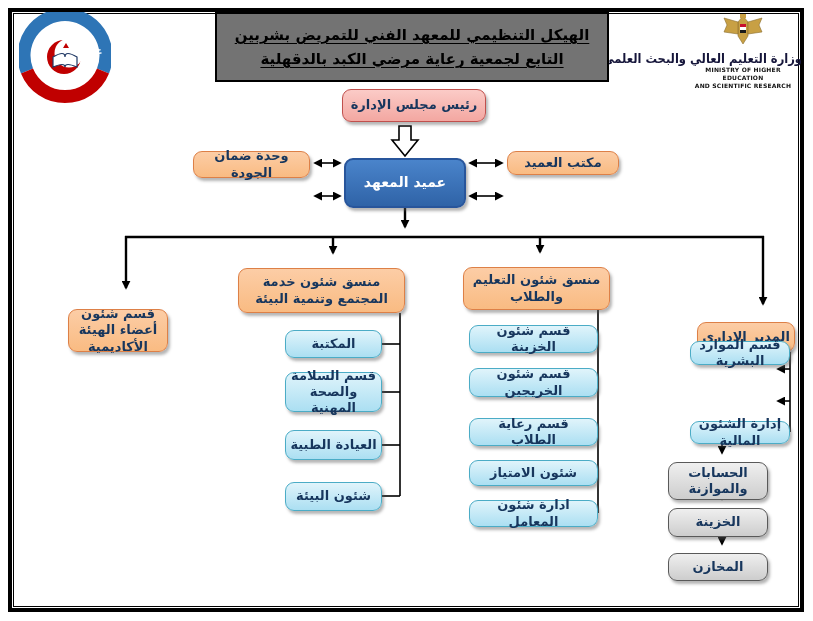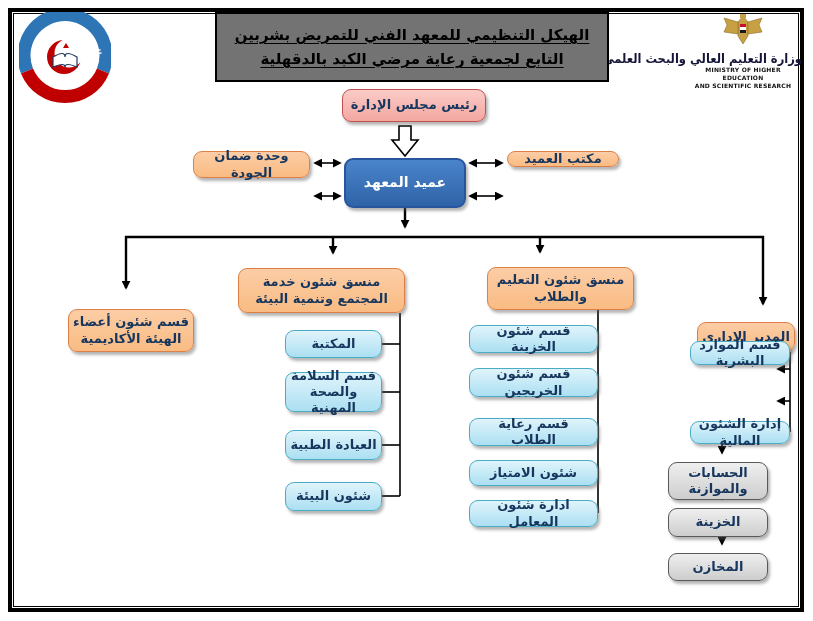--- a/index.html
+++ b/index.html
@@ -135,25 +135,25 @@
       <line x1="790" y1="432" x2="778" y2="432" marker-end="url(#ah)"></line>
       <line x1="722" y1="444" x2="722" y2="453" marker-end="url(#ah)"></line>
       <line x1="722" y1="491" x2="722" y2="499" marker-end="url(#ah)"></line>
       <line x1="722" y1="537" x2="722" y2="544" marker-end="url(#ah)"></line>
     </g>
   </svg>
 
   <div class="bx pink" style="left:342px;top:89px;width:144px;height:33px">رئيس مجلس الإدارة</div>
   <div class="bx blue" style="left:344px;top:158px;width:122px;height:50px">عميد المعهد</div>
   <div class="bx orange" style="left:193px;top:151px;width:117px;height:27px">وحدة ضمان الجودة</div>
-  <div class="bx orange" style="left:507px;top:151px;width:112px;height:16px">مكتب العميد</div>
+  <div class="bx orange" style="left:507px;top:151px;width:112px;height:24px">مكتب العميد</div>
 
-  <div class="bx orange" style="left:68px;top:309px;width:126px;height:43px">قسم شئون أعضاء الهيئة الأكاديمية</div>
+  <div class="bx orange" style="left:68px;top:309px;width:100px;height:43px">قسم شئون أعضاء الهيئة الأكاديمية</div>
   <div class="bx orange" style="left:238px;top:268px;width:167px;height:45px">منسق شئون خدمة المجتمع وتنمية البيئة</div>
-  <div class="bx orange" style="left:487px;top:267px;width:147px;height:43px">منسق شئون التعليم والطلاب</div>
+  <div class="bx orange" style="left:463px;top:267px;width:147px;height:43px">منسق شئون التعليم والطلاب</div>
   <div class="bx orange" style="left:697px;top:322px;width:98px;height:30px">المدير الإداري</div>
 
   <div class="bx cyan" style="left:265px;top:330px;width:97px;height:28px">المكتبة</div>
   <div class="bx cyan" style="left:265px;top:372px;width:97px;height:40px">قسم السلامة والصحة المهنية</div>
   <div class="bx cyan" style="left:265px;top:430px;width:97px;height:30px">العيادة الطبية</div>
   <div class="bx cyan" style="left:265px;top:482px;width:97px;height:29px">شئون البيئة</div>
 
   <div class="bx cyan" style="left:449px;top:325px;width:129px;height:28px">قسم شئون الخزينة</div>
   <div class="bx cyan" style="left:449px;top:368px;width:129px;height:29px">قسم شئون الخريجين</div>
   <div class="bx cyan" style="left:449px;top:418px;width:129px;height:28px">قسم رعاية الطلاب</div>

